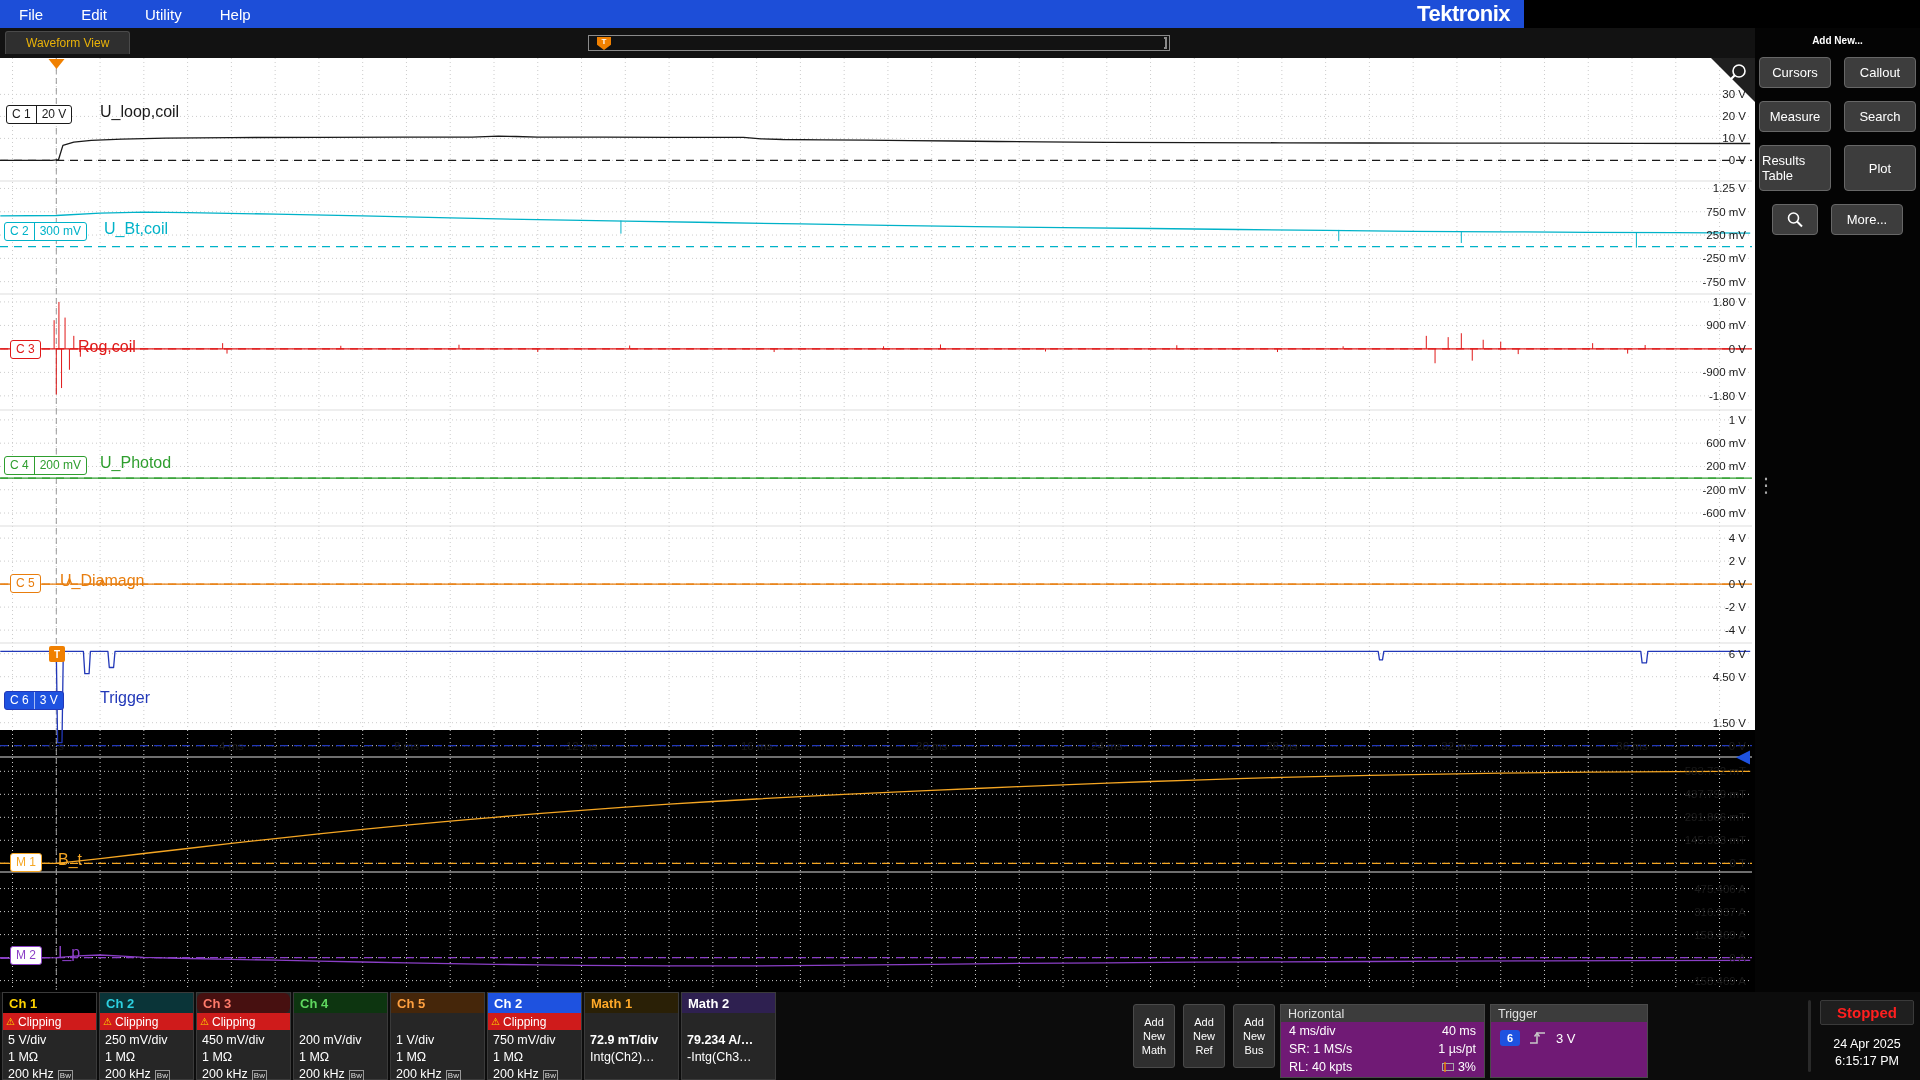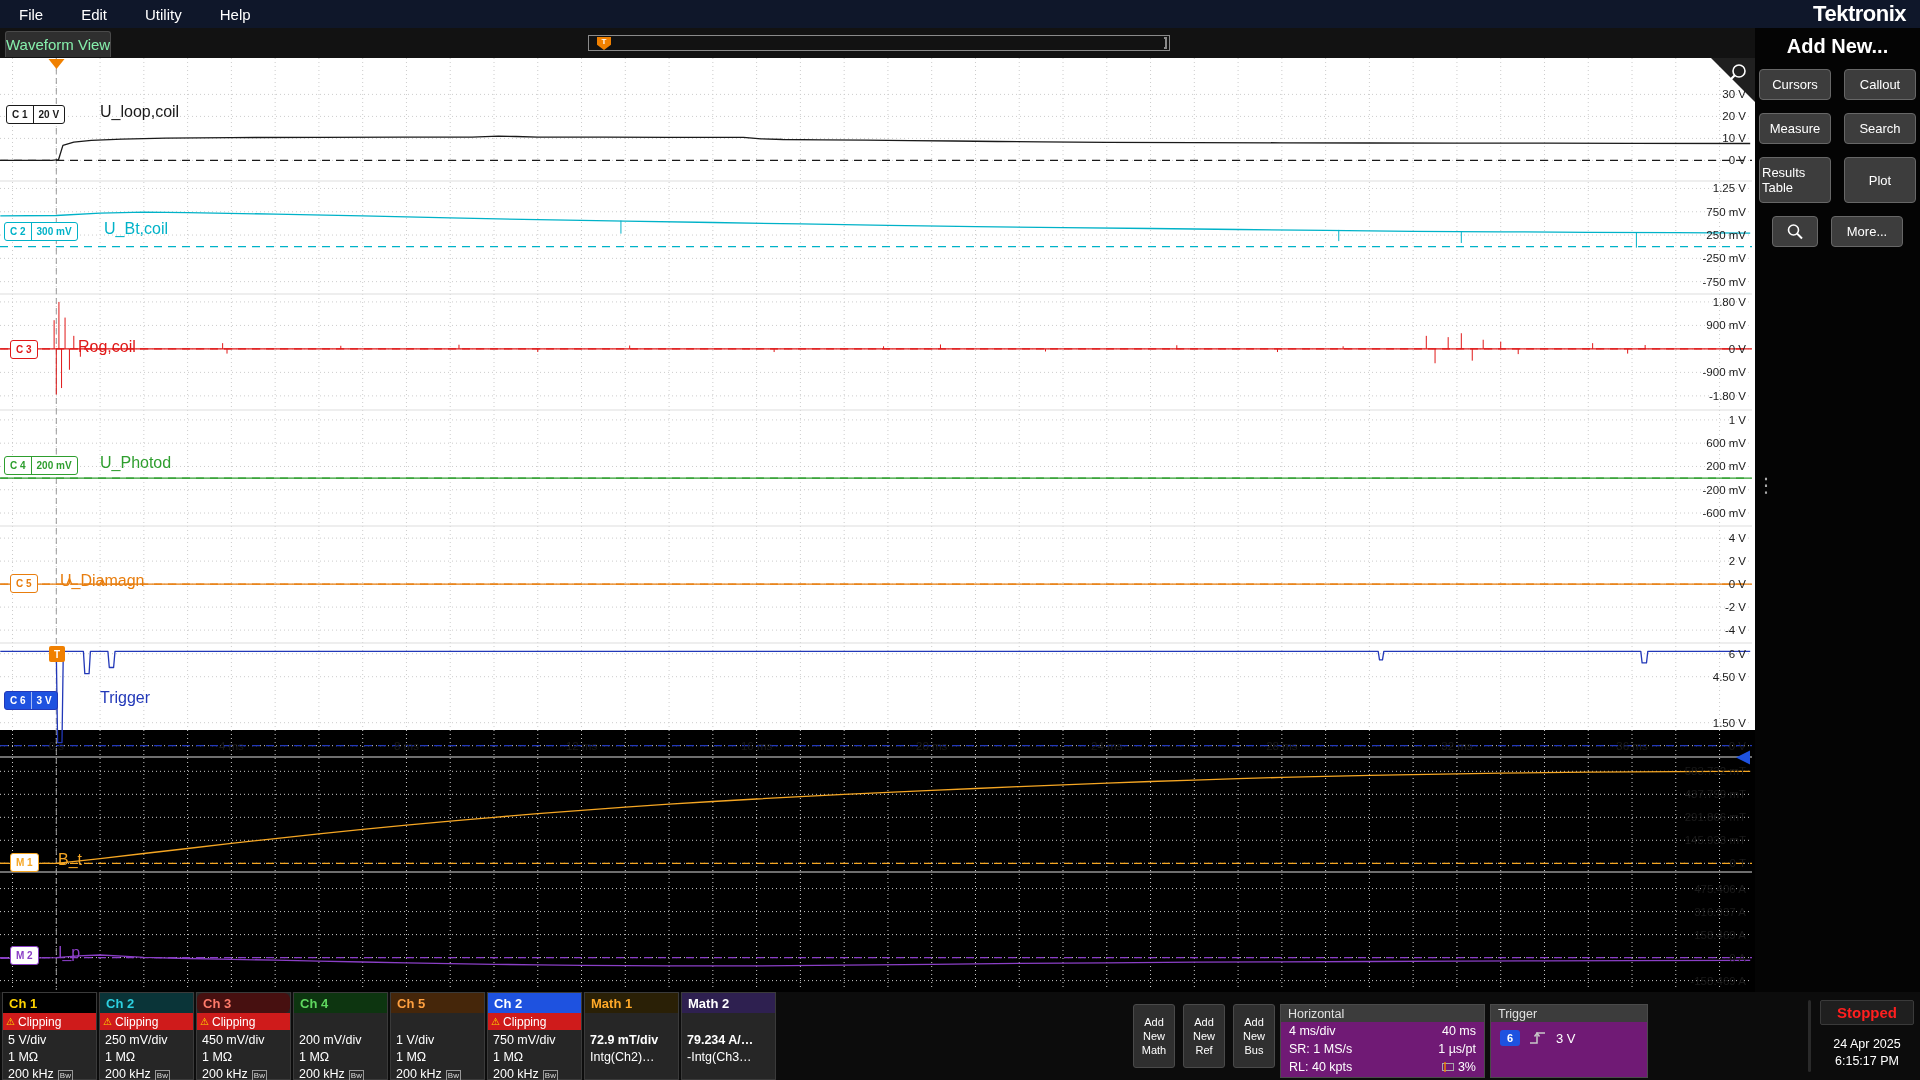--- a/index.html
+++ b/index.html
@@ -1,49 +1,49 @@
 <!DOCTYPE html>
 <html><head>
 <meta charset="utf-8">
 <style>
   *{margin:0;padding:0;box-sizing:border-box}
   html,body{width:1920px;height:1080px;background:#000;overflow:hidden;
     font-family:"Liberation Sans",sans-serif;-webkit-font-smoothing:antialiased}
   #app{position:relative;width:1920px;height:1080px;background:#000}
 
   
-  #menubar{position:absolute;left:0;top:0;width:1920px;height:28px;display:flex;align-items:center;color:#fff;background:#0f172a}
+  #menubar{position:absolute;left:0;top:0;width:1524px;height:28px;display:flex;align-items:center;color:#fff;background:#1d4ed8}
   .menu-item{font-size:15px;padding:0 19px;cursor:pointer}
   #logo{position:absolute;right:14px;top:1px;font-size:22px;font-weight:bold;color:#fff;letter-spacing:-0.5px}
 
   
   #viewbar{position:absolute;left:0;top:28px;width:1755px;height:30px;background:#121212}
-  #view-tab{position:absolute;left:5px;top:3px;padding:4px 0;background:#2f2f2f;color:#86efac;font-size:15px;
+  #view-tab{position:absolute;left:5px;top:3px;padding:4px 20px;background:#2f2f2f;color:#eab308;font-size:12px;
     border:1px solid #4a4a4a;border-bottom:none;border-radius:3px 3px 0 0;cursor:pointer}
   #hpos{position:absolute;left:588px;top:7px;width:582px;height:16px;border:1px solid #8a8a8a;background:#121212;cursor:pointer}
   #hpos-marker{position:absolute;left:8px;top:1px;width:14px;height:13px;background:#f08000;color:#fff;font-size:8px;
     font-weight:bold;text-align:center;line-height:10px;clip-path:polygon(0 0,100% 0,100% 60%,50% 100%,0 60%);cursor:pointer}
   #hpos-endcap{position:absolute;right:2px;top:1px;width:3px;height:12px;border-right:2px solid #8a8a8a;border-top:2px solid #8a8a8a;border-bottom:2px solid #8a8a8a}
 
   
   #wave{position:absolute;left:0;top:58px;width:1755px;height:672px;background:#fff;cursor:crosshair}
   #plot{position:absolute;left:0;top:0}
   #plot text{font-size:11.5px;fill:#1a1a1a}
   #overlays{position:absolute;left:0;top:0;width:1755px;height:932px;pointer-events:none}
   .ch-name{position:absolute;font-size:16px;white-space:nowrap;pointer-events:auto;cursor:pointer}
-  .ch-badge{position:absolute;display:inline-flex;align-items:stretch;font-size:10px;font-weight:bold;background:#fff;
+  .ch-badge{position:absolute;display:inline-flex;align-items:stretch;font-size:12px;font-weight:normal;background:#fff;
     border-radius:3px;overflow:hidden;pointer-events:auto;cursor:pointer}
   .ch-badge .p1,.ch-badge .p2{padding:2px 5px;line-height:13px}
   .ch-badge .p2{border-left:1px solid}
   #t-badge{position:absolute;left:49px;top:588px;width:16px;height:16px;background:#f08000;color:#fff;font-weight:bold;
     font-size:10px;display:flex;align-items:center;justify-content:center;border-radius:2px;pointer-events:auto;cursor:pointer}
 
   
   #sidebar{position:absolute;left:1755px;top:28px;width:165px;height:964px;background:#040404;color:#fff}
-  #sidebar-addnew{text-align:center;font-size:20px;font-weight:bold;padding:7px 0 11px}
+  #sidebar-addnew{text-align:center;font-size:10px;font-weight:bold;padding:7px 0 11px}
   .sb-row{display:flex;justify-content:center;gap:13px;margin-bottom:13px}
   .sb-btn{width:72px;min-height:31px;background:#3d3d3d;border:1px solid #676767;border-radius:4px;color:#fff;
     font-size:13px;font-family:inherit;display:flex;align-items:center;justify-content:center;text-align:left;
     padding:2px;line-height:15px;cursor:pointer}
   .sb-btn.tall{height:46px}
   .sb-btn.icon-btn{width:46px}
   #drag-dots{position:absolute;left:1px;top:452px;color:#aaa;font-size:20px;line-height:10px;cursor:ew-resize}
 
   
   #bottombar{position:absolute;left:0;top:992px;width:1920px;height:88px;background:#0c0c0c}

